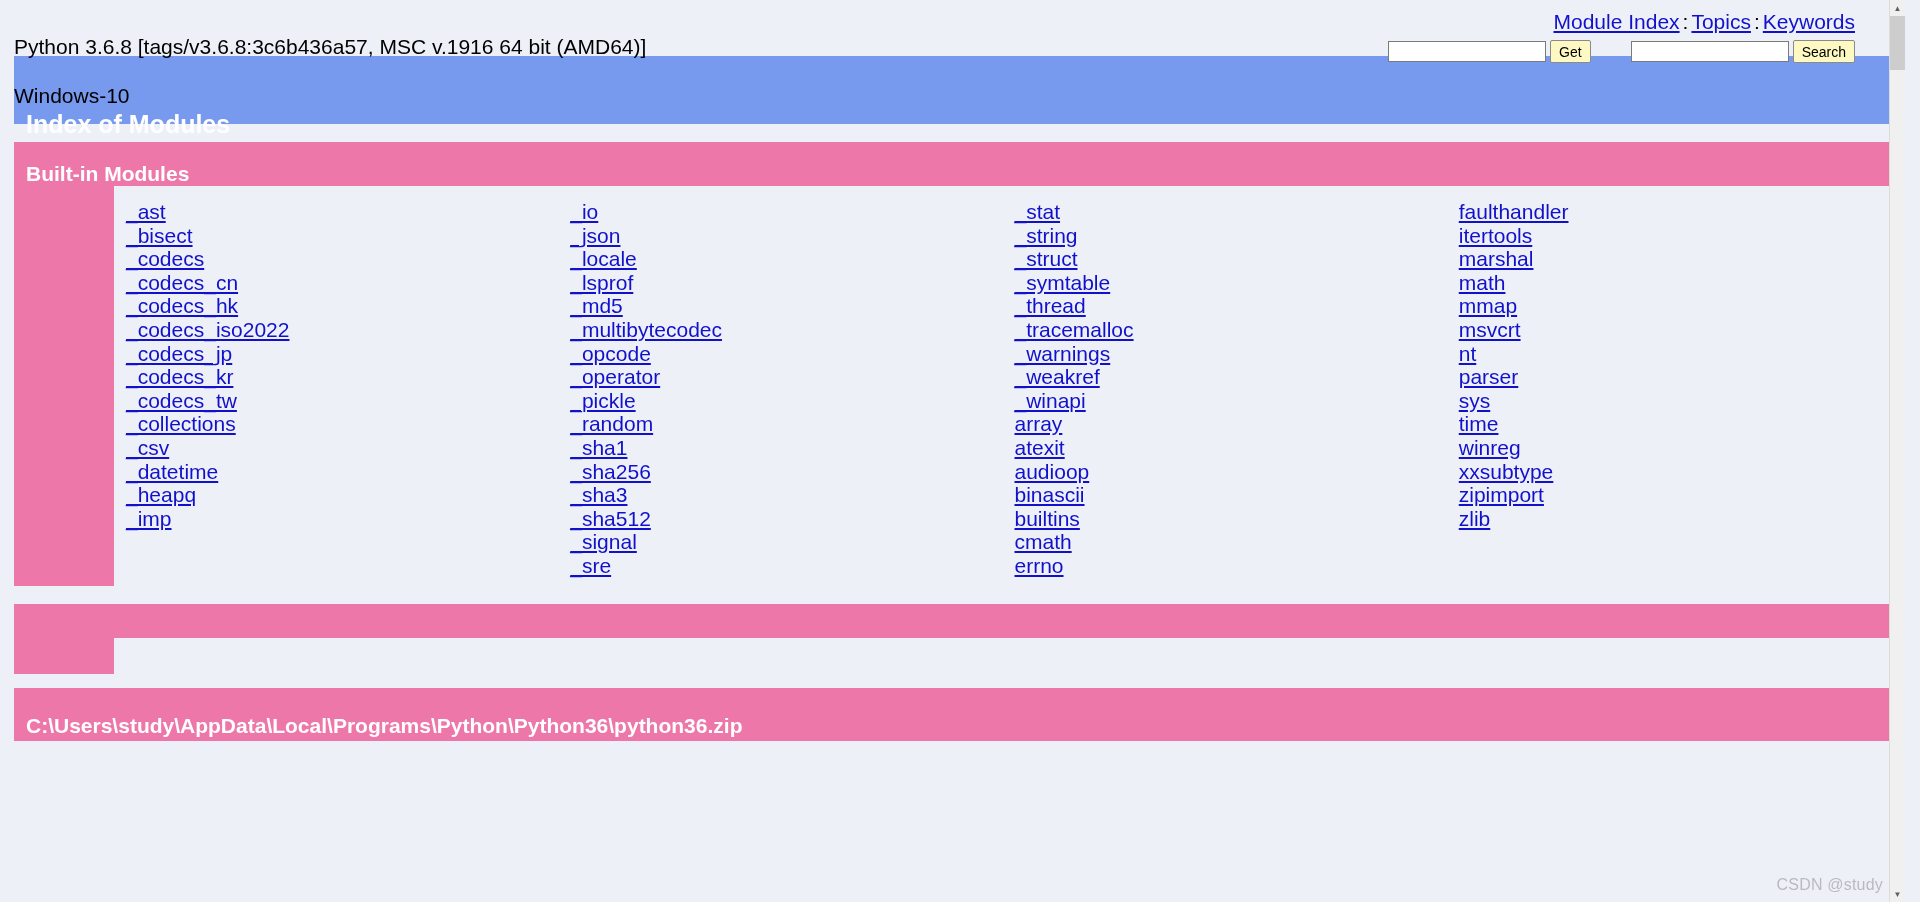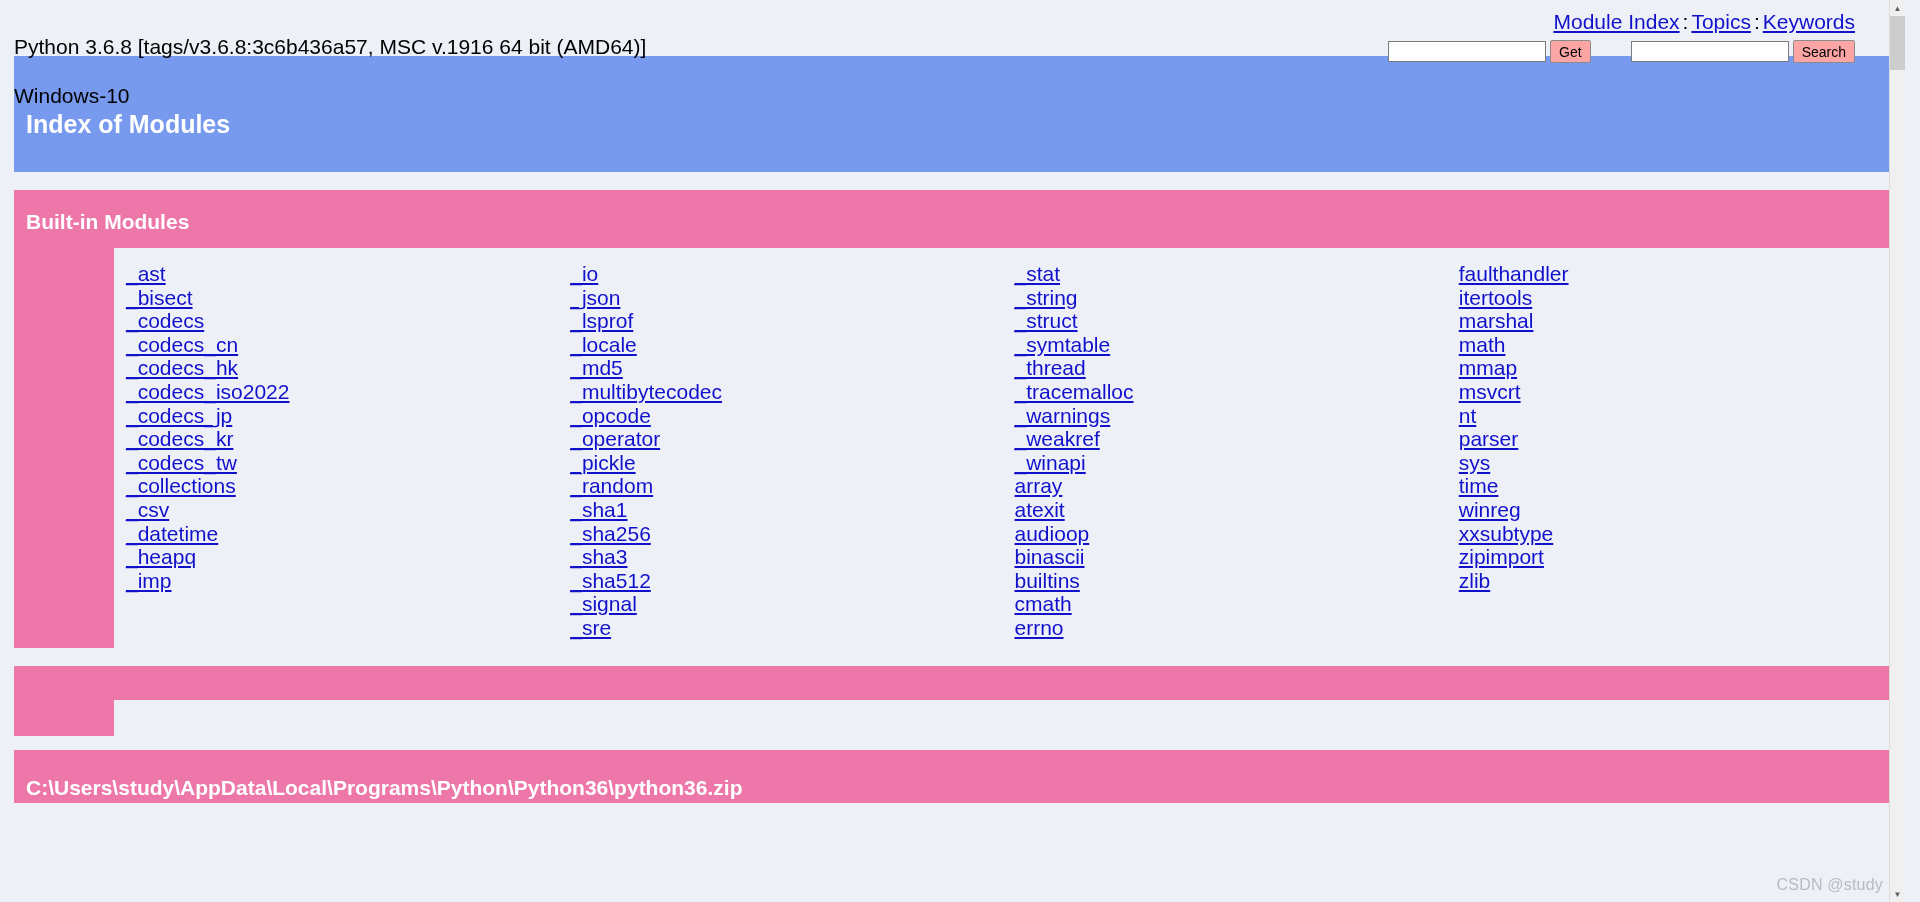--- a/index.html
+++ b/index.html
@@ -71,51 +71,51 @@
     font-family: "Liberation Sans", sans-serif;
     border: 1px solid #7a7a7a;
     background: #fff;
     padding: 0 2px;
     box-sizing: content-box;
   }
   .nav-forms button {
     height: 23px;
     font-size: 14px;
     font-family: "Liberation Sans", sans-serif;
-    background: #fca5a5;
+    background: #fef9c3;
     border: 1px solid #8a8a8a;
     border-radius: 2px;
     padding: 0 8px;
     cursor: pointer;
     color: #000;
   }
   .form-gap { width: 32px; }
 
   
   .section {
     margin: 0 14px 0 14px;
   }
   .bigsection {
     background: #7799ee;
     color: #ffffff;
     font-size: 25px;
     font-weight: bold;
     padding: 54px 0 4px 12px;
-    height: 116px;
+    height: 68px;
     box-sizing: border-box;
     margin-bottom: 18px;
   }
 
   .pinkhead {
     background: #ee77aa;
     color: #ffffff;
     font-size: 21px;
     font-weight: bold;
     padding: 20px 0 6px 12px;
-    height: 58px;
+    height: 44px;
     box-sizing: border-box;
   }
 
   
   .pinkbody {
     display: flex;
     background: #ee77aa;
   }
   .railtall { width: 100px; flex: 0 0 100px; background: #ee77aa; }
   .content {
@@ -253,22 +253,22 @@
             <a href="#">_codecs_tw</a>
             <a href="#">_collections</a>
             <a href="#">_csv</a>
             <a href="#">_datetime</a>
             <a href="#">_heapq</a>
             <a href="#">_imp</a>
           </div>
           <div class="modcol">
             <a href="#">_io</a>
             <a href="#">_json</a>
+            <a href="#">_locale</a>
             <a href="#">_lsprof</a>
-            <a href="#">_locale</a>
             <a href="#">_md5</a>
             <a href="#">_multibytecodec</a>
             <a href="#">_opcode</a>
             <a href="#">_operator</a>
             <a href="#">_pickle</a>
             <a href="#">_random</a>
             <a href="#">_sha1</a>
             <a href="#">_sha256</a>
             <a href="#">_sha3</a>
             <a href="#">_sha512</a>

